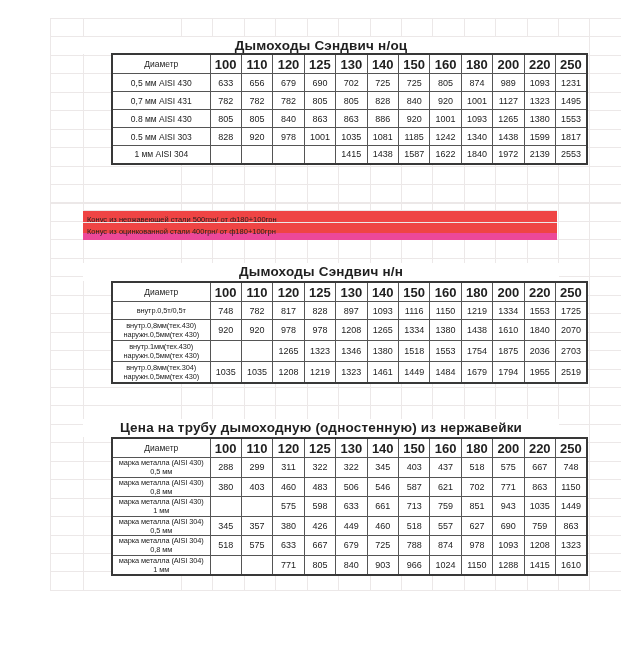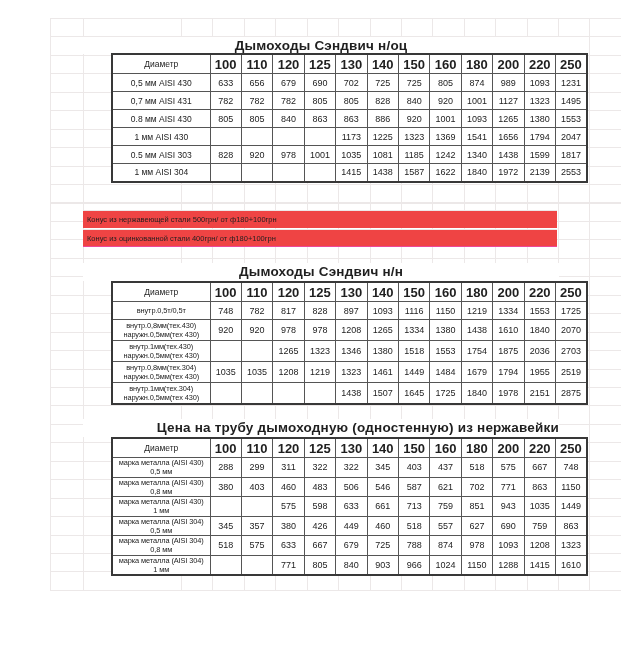--- a/index.html
+++ b/index.html
@@ -20,21 +20,21 @@
   .grid .vl.a{left:0;}
   .grid .vl.b{left:33px;}
   
   .t-title{
     position:absolute;left:83px;width:476px;height:17px;line-height:17px;z-index:2;
     text-align:center;font-weight:bold;font-size:13.5px;background:#ffffff;
     letter-spacing:.2px;white-space:nowrap;
   }
   #title-0{top:37px;}
   #title-1{top:263px;height:18px;line-height:18px;}
-  #title-2{top:419px;height:18px;line-height:18px;text-align:right;}
+  #title-2{top:419px;height:18px;line-height:18px;}
   
   table.price{
     position:absolute;left:83px;z-index:2;background:#ffffff;
     border-collapse:collapse;table-layout:fixed;width:476px;
     border:2px solid #383838;
     margin-left:28px;
   }
   #table-0{top:53px;}
   #table-1{top:281px;}
   #table-2{top:437px;}
@@ -51,21 +51,21 @@
   #table-1 tbody tr:first-child{height:18px;}
   #table-2 tbody tr{height:19.4px;}
   #table-1 td.lbl,#table-2 td.lbl{font-size:7.4px;line-height:1.25;letter-spacing:-.1px;text-align:center;}
   
   .note{
     position:absolute;left:83px;width:474px;height:18px;z-index:2;background:#ef4444;
     font-size:7.5px;line-height:18px;padding-left:4px;box-sizing:border-box;
     border-top:1px solid #ece8e8;white-space:nowrap;
   }
   #note-0{top:210px;}
-  #note-1{top:229px;border-bottom:1px solid #ec4899;}
+  #note-1{top:222px;border-bottom:7px solid #ec4899;}
 </style>
 </head>
 <body>
 
 <div class="grid">
   <div class="vl a"></div>
   <div class="vl b"></div>
   <div class="vlines"></div>
 </div>
 
@@ -143,35 +143,20 @@
         <td>863</td>
         <td>886</td>
         <td>920</td>
         <td>1001</td>
         <td>1093</td>
         <td>1265</td>
         <td>1380</td>
         <td>1553</td>
       </tr>
       <tr>
-        <td class="lbl">1 мм AISI 430</td>
-        <td></td>
-        <td></td>
-        <td></td>
-        <td></td>
-        <td>1173</td>
-        <td>1225</td>
-        <td>1323</td>
-        <td>1369</td>
-        <td>1541</td>
-        <td>1656</td>
-        <td>1794</td>
-        <td>2047</td>
-      </tr>
-      <tr>
         <td class="lbl">0.5 мм AISI 303</td>
         <td>828</td>
         <td>920</td>
         <td>978</td>
         <td>1001</td>
         <td>1035</td>
         <td>1081</td>
         <td>1185</td>
         <td>1242</td>
         <td>1340</td>
@@ -288,35 +273,20 @@
         <td>1219</td>
         <td>1323</td>
         <td>1461</td>
         <td>1449</td>
         <td>1484</td>
         <td>1679</td>
         <td>1794</td>
         <td>1955</td>
         <td>2519</td>
       </tr>
-      <tr>
-        <td class="lbl">внутр.1мм(тех.304)<br>наружн.0,5мм(тех 430)</td>
-        <td></td>
-        <td></td>
-        <td></td>
-        <td></td>
-        <td>1438</td>
-        <td>1507</td>
-        <td>1645</td>
-        <td>1725</td>
-        <td>1840</td>
-        <td>1978</td>
-        <td>2151</td>
-        <td>2875</td>
-      </tr>
     </tbody>
   </table>
 
 <div class="t-title" id="title-2">Цена на трубу дымоходную (одностенную) из нержавейки</div>
 <table class="price" id="table-2">
     <colgroup>
       <col style="width: 98px;">
       <col style="width: 31.42px;">
       <col style="width: 31.42px;">
       <col style="width: 31.42px;">

